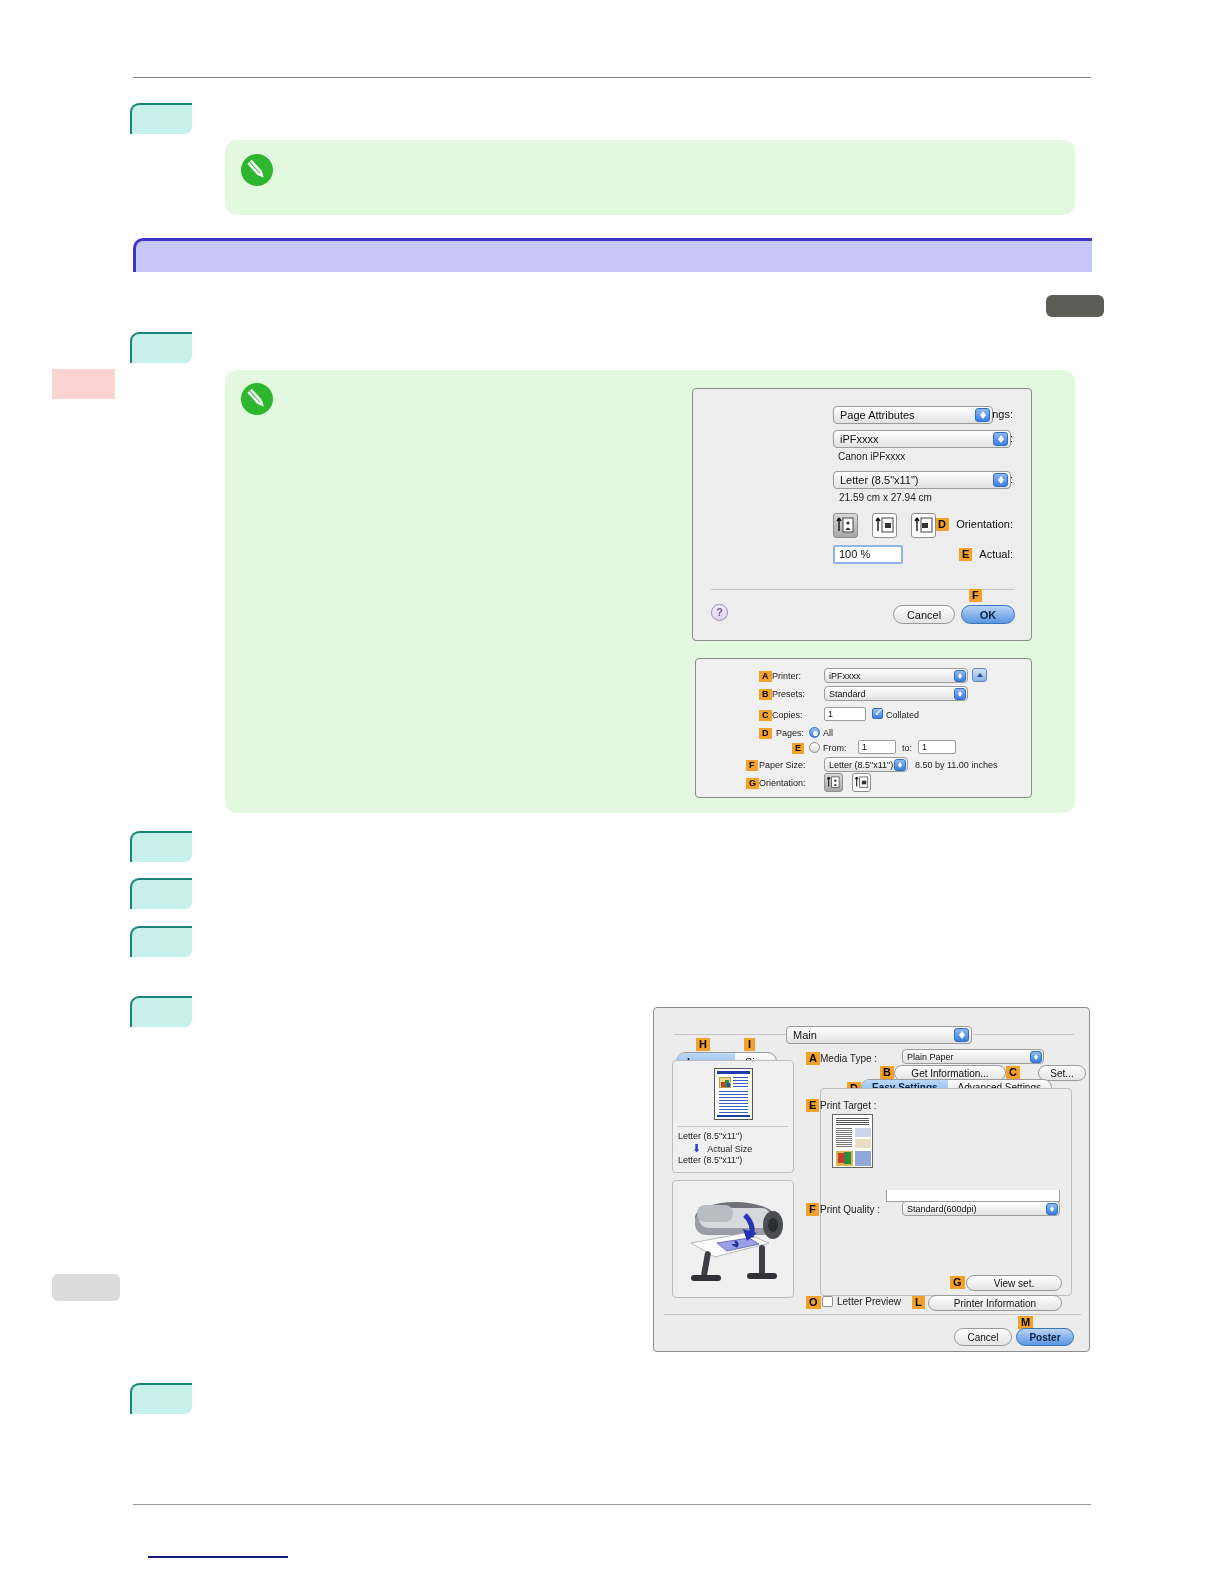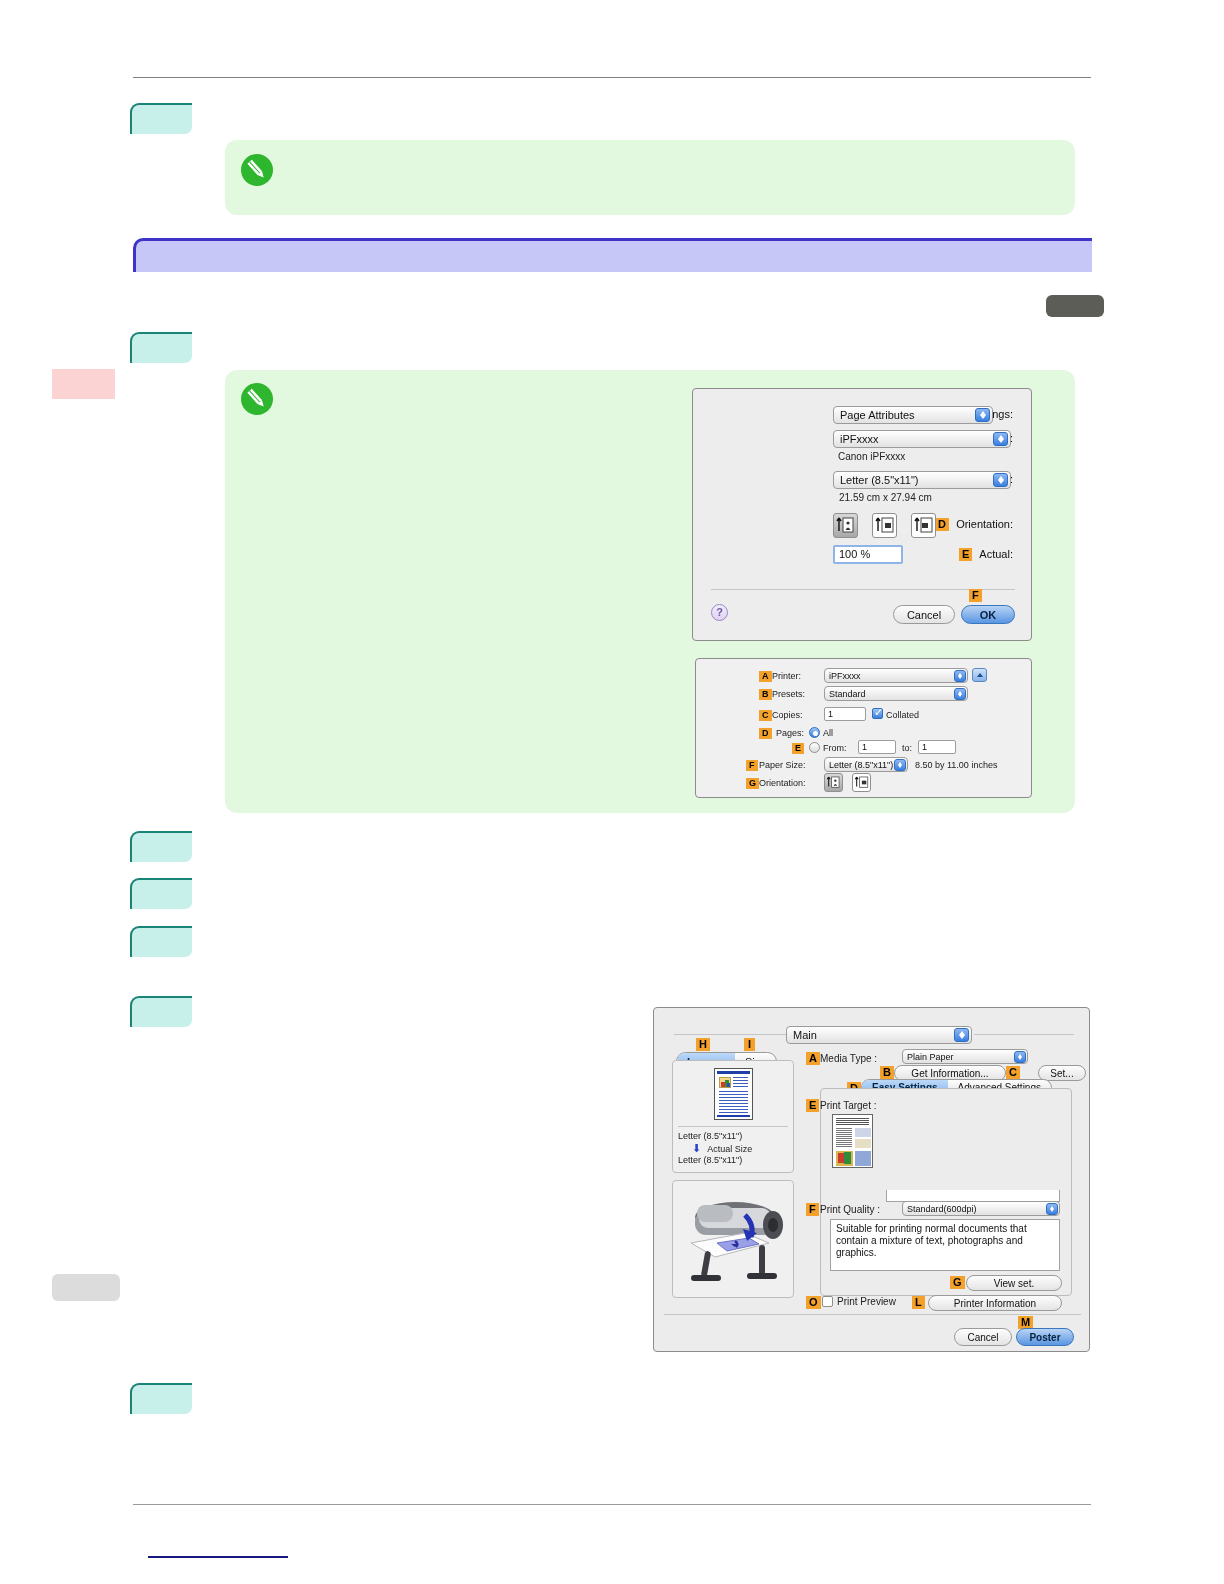--- a/index.html
+++ b/index.html
@@ -452,21 +452,21 @@
       <polygon points="74,60 70,48 84,52" fill="#2434b5"></polygon>
       <rect x="30" y="70" width="6" height="26" rx="3" fill="#3c3e43" transform="rotate(10 33 83)"></rect>
       <rect x="86" y="64" width="6" height="30" rx="3" fill="#3c3e43"></rect>
       <rect x="18" y="94" width="30" height="6" rx="3" fill="#303237"></rect>
       <rect x="74" y="92" width="30" height="6" rx="3" fill="#303237"></rect>
     </svg>
   </div>
 
   <span class="tag" style="position:absolute; left:152px; top:44px;">A</span>
   <span class="tiny2" style="position:absolute; left:166px; top:45px;">Media Type :</span>
-  <div class="popup sm" style="position:absolute; left:248px; top:41px; width:126px;">
+  <div class="popup sm" style="position:absolute; left:248px; top:41px; width:142px;">
     <span>Plain Paper</span>
     <span class="arrows"></span>
   </div>
 
   <span class="tag" style="position:absolute; left:226px; top:58px;">B</span>
   <div class="btn sm" style="position:absolute; left:240px; top:57px; width:112px; text-align:center; padding:0;">
     <span>Get Information...</span>
   </div>
   <span class="tag" style="position:absolute; left:352px; top:58px;">C</span>
   <div class="btn sm" style="position:absolute; left:384px; top:57px; width:48px; text-align:center; padding:0;">
@@ -497,32 +497,29 @@
 
   <div style="position:absolute; left:232px; top:182px; width:174px; height:12px; background:#fff; border:1px solid #a2a2a2; border-top:none;"></div>
 
   <span class="tag" style="position:absolute; left:152px; top:195px;">F</span>
   <span class="tiny2" style="position:absolute; left:166px; top:196px;">Print Quality :</span>
   <div class="popup sm" style="position:absolute; left:248px; top:193px; width:158px;">
     <span>Standard(600dpi)</span>
     <span class="arrows"></span>
   </div>
 
-  <div class="descbox" style="left:176px; top:211px; width:230px; height:52px;">
-    <span>Suitable for printing normal documents that contain a mixture of text, photographs and graphics.</span>
-  </div>
 
   <span class="tag" style="position:absolute; left:296px; top:268px;">G</span>
   <div class="btn sm" style="position:absolute; left:312px; top:267px; width:96px; text-align:center; padding:0;">
     <span>View set.</span>
   </div>
 
   <span class="tag" style="position:absolute; left:152px; top:288px;">O</span>
   <span class="check" style="position:absolute; left:168px; top:288px;"></span>
-  <span class="tiny2" style="position:absolute; left:183px; top:288px;">Print Preview</span>
+  <span class="tiny2" style="position:absolute; left:183px; top:288px;">Letter Preview</span>
 
   <span class="tag" style="position:absolute; left:258px; top:288px;">L</span>
   <div class="btn sm" style="position:absolute; left:274px; top:287px; width:134px; text-align:center; padding:0;">
     <span>Printer Information</span>
   </div>
 
   <div class="hr-light" style="left:10px; top:306px; width:417px;"></div>
 
   <span class="tag" style="position:absolute; left:364px; top:308px;">M</span>
   <div class="btn" style="position:absolute; left:300px; top:320px; width:58px; height:18px; line-height:17px; text-align:center; padding:0; font-size:10px;">

